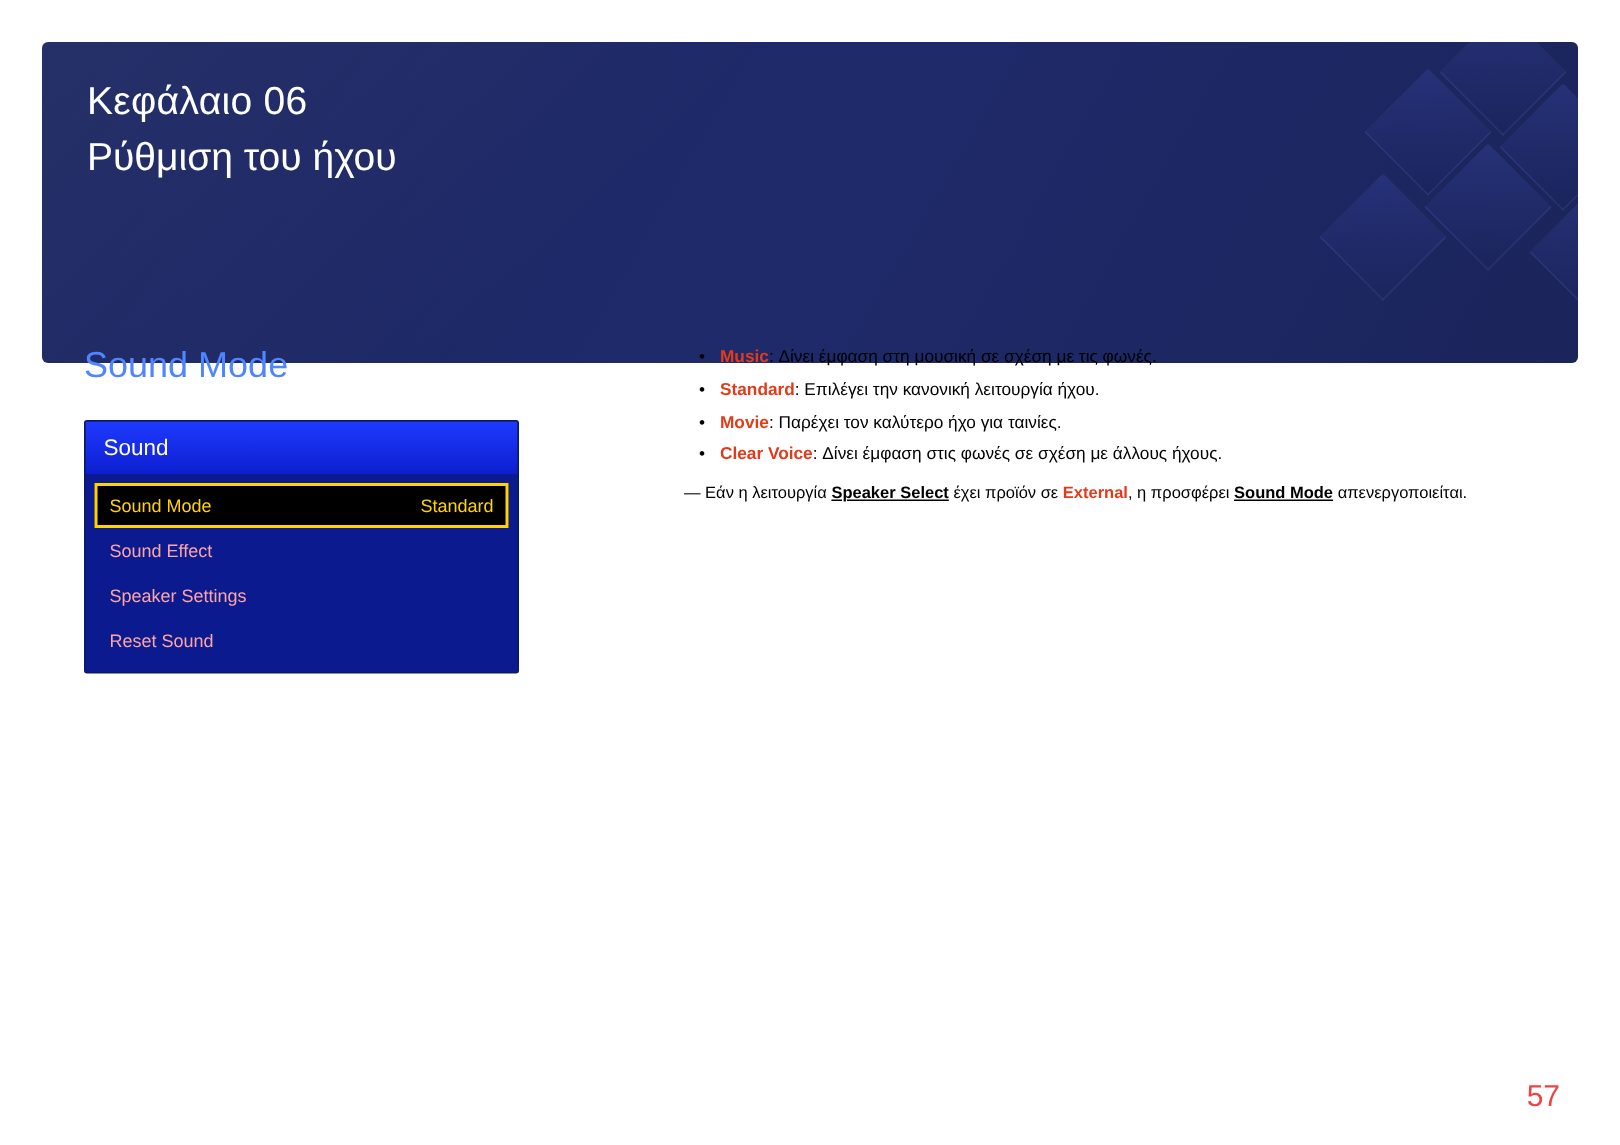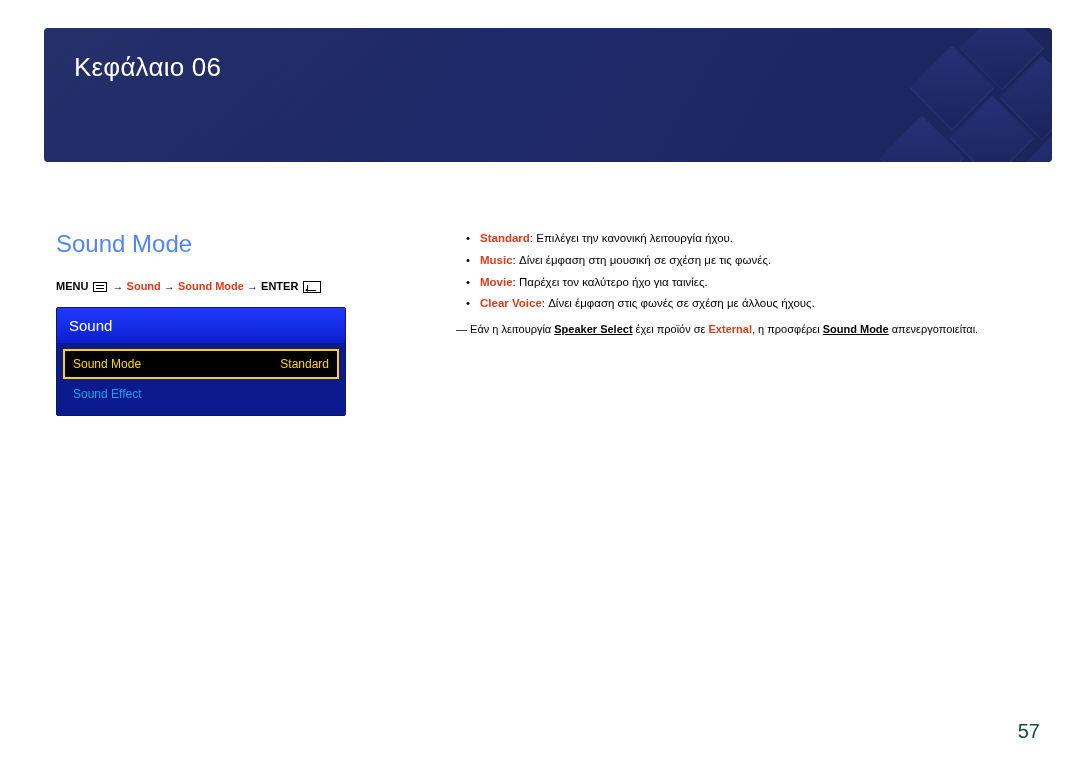--- a/index.html
+++ b/index.html
@@ -11,23 +11,23 @@
   .page {
     width: 1080px;
     height: 763px;
     background: #fff;
     position: relative;
     padding: 0 40px;
   }
   .hero {
     position: absolute;
     top: 28px;
-    left: 44px;
+    left: 28px;
     right: 28px;
-    height: 134px;
+    height: 214px;
     border-radius: 4px;
     background:
       linear-gradient(135deg, rgba(255,255,255,0.05) 0%, rgba(255,255,255,0) 40%),
       linear-gradient(120deg, #1a2560 0%, #1f2a6b 50%, #1b245a 100%);
     overflow: hidden;
     padding: 24px 30px 0 30px;
     color: #fff;
   }
   .hero .cubes {
     position: absolute;
@@ -105,21 +105,21 @@
     background: linear-gradient(#1f3aff, #0c1fcf);
     color: #fff;
     font-size: 15px;
     padding: 9px 12px;
   }
   .osd-body { padding: 6px; background: #0b1a8f; }
   .osd-row {
     display: flex;
     justify-content: space-between;
     align-items: center;
-    color: #0ea5e9;
+    color: #fca5a5;
     font-size: 12px;
     padding: 8px 10px;
   }
   .osd-row.selected {
     background: #000;
     border: 2px solid #ffd400;
     color: #ffd400;
     padding: 6px 8px;
   }
   .osd-row.selected .value { color: #ffd400; }
@@ -149,74 +149,72 @@
   .accent { color: #e23b1a; font-weight: bold; }
   .strong { font-weight: bold; text-decoration: underline; }
   .dash-note { margin-top: 8px; font-size: 11px; }
   .dash-note::before { content: "― "; }
 
   .page-num {
     position: absolute;
     bottom: 20px;
     right: 40px;
     font-size: 20px;
-    color: #14532d;
+    color: #ef4444;
   }
 </style>
 </head>
 <body>
 
 <div class="page">
 
   <div class="hero">
     <div class="cubes">
       <div class="cube" style="left:140px;top:10px;"></div>
       <div class="cube" style="left:90px;top:50px;"></div>
       <div class="cube" style="left:180px;top:60px;"></div>
       <div class="cube" style="left:130px;top:100px;"></div>
       <div class="cube" style="left:60px;top:120px;"></div>
       <div class="cube" style="left:200px;top:130px;"></div>
     </div>
     <div class="chapter-num">Κεφάλαιο 06</div>
+    <div class="chapter-title">Ρύθμιση του ήχου</div>
   </div>
 
   <div class="content">
     <div class="section-title">Sound Mode</div>
 
-    <div class="breadcrumb">
-      <span>MENU</span>
-      <span class="icon menu-icon"></span>
-      <span> → </span>
-      <span class="accent">Sound</span>
-      <span> → </span>
-      <span class="accent">Sound Mode</span>
-      <span> → </span>
-      <span>ENTER</span>
-      <span class="icon enter-icon"></span>
-    </div>
 
     <div class="osd">
       <div class="osd-header">Sound</div>
       <div class="osd-body">
         <div class="osd-row selected">
           <span>Sound Mode</span>
           <span class="value">Standard</span>
         </div>
         <div class="osd-row">
           <span>Sound Effect</span>
           <span class="value"></span>
         </div>
+        <div class="osd-row">
+          <span>Speaker Settings</span>
+          <span class="value"></span>
+        </div>
+        <div class="osd-row">
+          <span>Reset Sound</span>
+          <span class="value"></span>
+        </div>
       </div>
     </div>
 
 
     <div class="right-col">
       <ul class="bullets">
+        <li><span class="accent">Music</span><span>: Δίνει έμφαση στη μουσική σε σχέση με τις φωνές.</span></li>
         <li><span class="accent">Standard</span><span>: Επιλέγει την κανονική λειτουργία ήχου.</span></li>
-        <li><span class="accent">Music</span><span>: Δίνει έμφαση στη μουσική σε σχέση με τις φωνές.</span></li>
         <li><span class="accent">Movie</span><span>: Παρέχει τον καλύτερο ήχο για ταινίες.</span></li>
         <li><span class="accent">Clear Voice</span><span>: Δίνει έμφαση στις φωνές σε σχέση με άλλους ήχους.</span></li>
       </ul>
       <p class="dash-note">
         <span>Εάν η λειτουργία </span><span class="strong">Speaker Select</span><span> έχει προϊόν σε </span><span class="accent">External</span><span>, η προσφέρει </span><span class="strong">Sound Mode</span><span> απενεργοποιείται.</span>
       </p>
     </div>
   </div>
 
   <div class="page-num">57</div>

